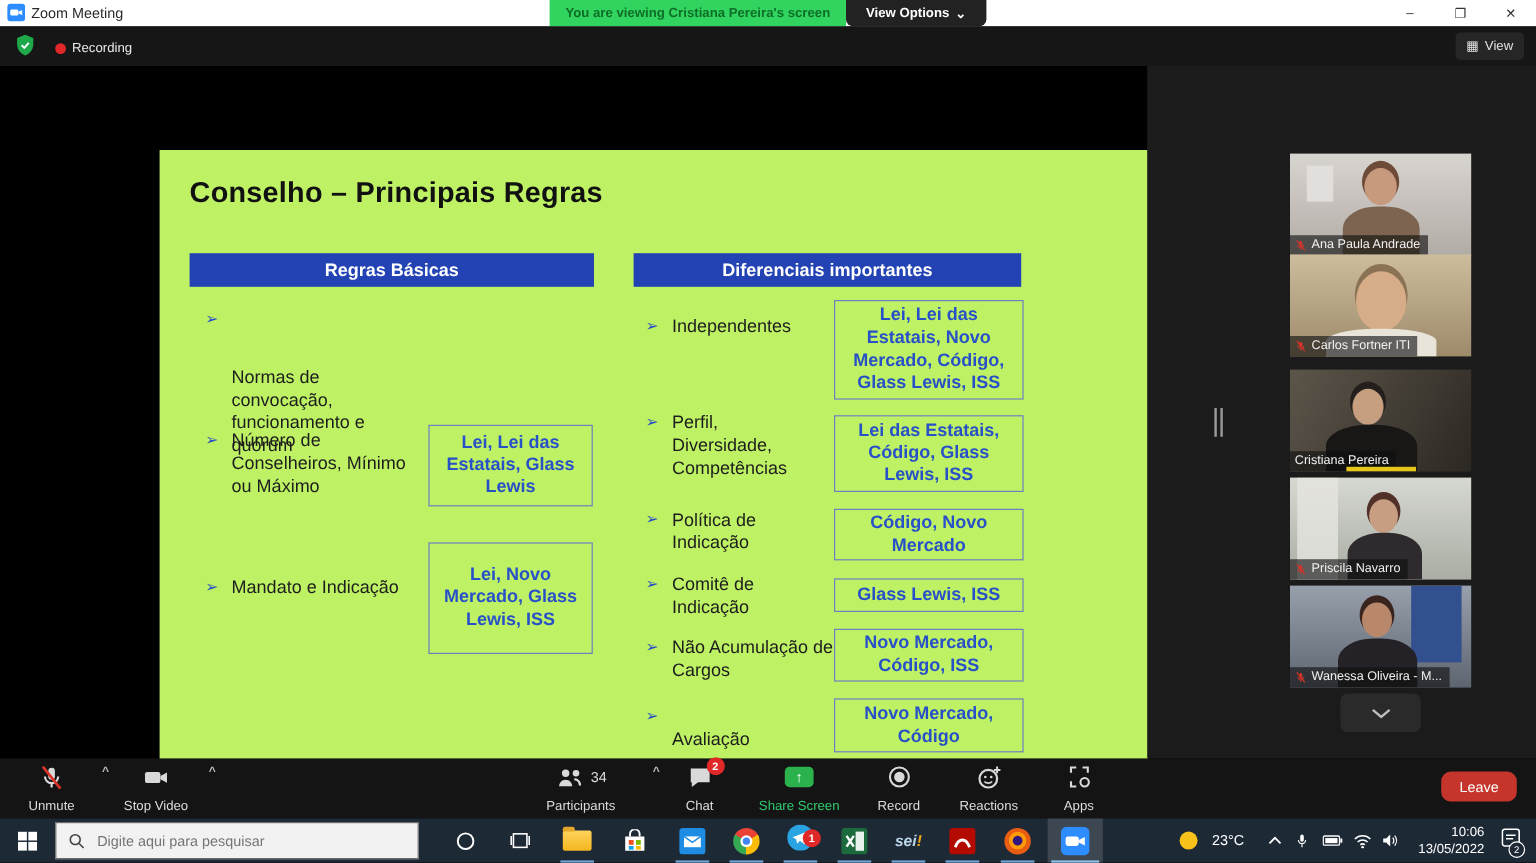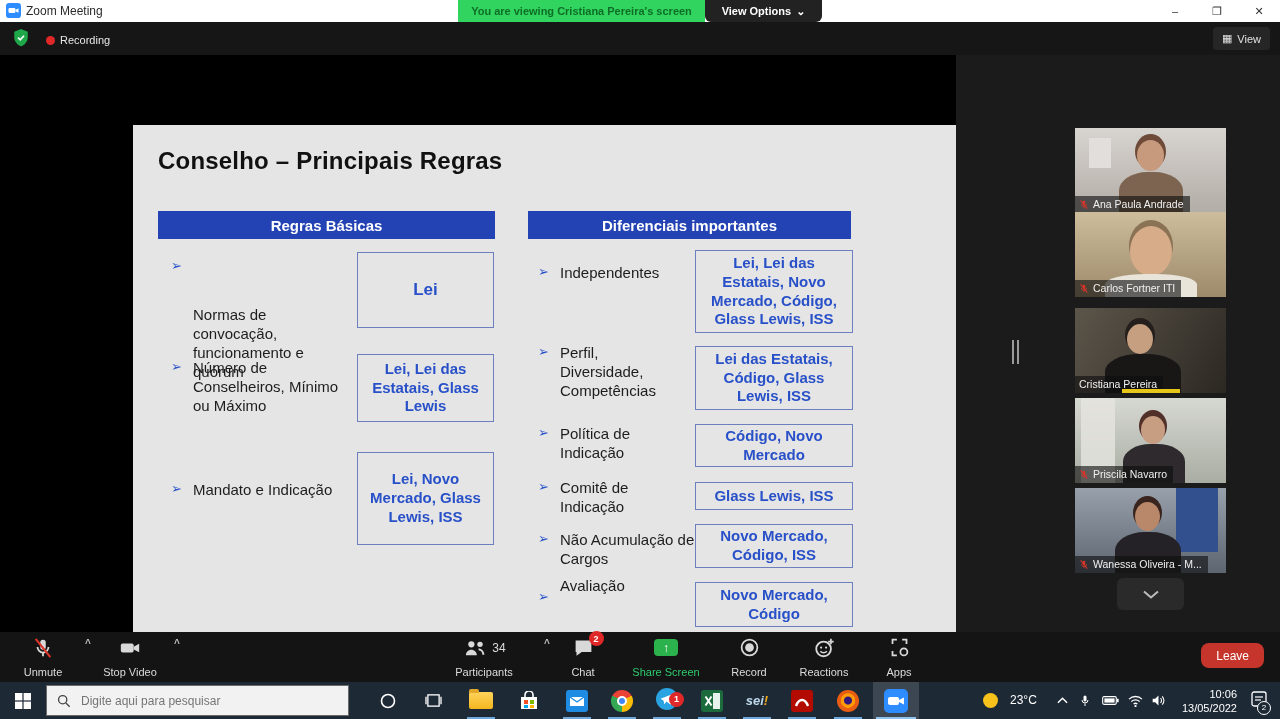--- a/index.html
+++ b/index.html
@@ -21,21 +21,21 @@
 
   
   #meetingbar { position:absolute; left:0; top:22px; width:1280px; height:33px; background:#161616; }
   #rec-dot { position:absolute; left:46px; top:14px; width:9px; height:9px; border-radius:50%; background:#e02828; }
   #rec-label { position:absolute; left:60px; top:12px; font-size:11px; color:#e8e8e8; }
   #view-btn { position:absolute; right:10px; top:5px; height:23px; padding:0 9px; background:#262626; border-radius:4px;
     display:flex; align-items:center; gap:5px; color:#e0e0e0; font-size:11px; cursor:pointer; }
 
   
   #share-area { position:absolute; left:0; top:55px; width:956px; height:577px; background:#000; }
-  #slide { position:absolute; left:133px; top:70px; width:824px; height:552px; background:#e5e5e5; }
+  #slide { position:absolute; left:133px; top:70px; width:824px; height:552px; background:#bef264; }
   #slide-title { position:absolute; left:25px; top:22px; font-size:24px; font-weight:bold; color:#111; letter-spacing:0.2px; }
   .colhdr { position:absolute; height:28px; background:#2343b4; color:#fff; font-size:15px; font-weight:bold;
     display:flex; align-items:center; justify-content:center; }
   .bullet { position:absolute; color:#2850c8; font-size:13px; }
   .ilabel { position:absolute; font-size:15px; color:#1d1d1d; line-height:1.27; }
   .ibox { position:absolute; border:1px solid #6e7fc0; color:#2850c8; font-size:15px; font-weight:bold;
     display:flex; align-items:center; justify-content:center; text-align:center; line-height:1.25; padding:3px 5px; }
   #page-num { position:absolute; left:27px; top:526px; font-size:10px; font-weight:bold; color:#333; }
   #slide-footer { position:absolute; left:72px; top:527px; font-size:9px; color:#3a3a3a; }
   #ibgc-logo { position:absolute; left:640px; top:505px; font-size:30px; font-weight:bold; color:#2850c8; letter-spacing:-1px; }
@@ -132,21 +132,20 @@
 
 <div id="share-area">
   <div id="slide">
     <div id="slide-title">Conselho – Principais Regras</div>
 
     <div class="colhdr" style="left:25px;top:86px;width:337px;">Regras Básicas</div>
     <div class="colhdr" style="left:395px;top:86px;width:323px;">Diferenciais importantes</div>
 
     <span class="bullet" style="left:38px;top:133px;">➢</span>
     <div class="ilabel" style="left:60px;top:132px;width:160px;margin-top:48px;">Normas de convocação, funcionamento e quórum</div>
-    <div class="ibox" style="left:224px;top:127px;width:137px;height:76px;font-size:17px;">Lei</div>
 
     <span class="bullet" style="left:38px;top:234px;">➢</span>
     <div class="ilabel" style="left:60px;top:233px;width:160px;">Número de Conselheiros, Mínimo ou Máximo</div>
     <div class="ibox" style="left:224px;top:229px;width:137px;height:68px;">Lei, Lei das Estatais, Glass Lewis</div>
 
     <span class="bullet" style="left:38px;top:356px;">➢</span>
     <div class="ilabel" style="left:60px;top:355px;width:175px;">Mandato e Indicação</div>
     <div class="ibox" style="left:224px;top:327px;width:137px;height:93px;">Lei, Novo Mercado, Glass Lewis, ISS</div>
 
     <span class="bullet" style="left:405px;top:139px;">➢</span>
@@ -163,21 +162,21 @@
 
     <span class="bullet" style="left:405px;top:354px;">➢</span>
     <div class="ilabel" style="left:427px;top:353px;width:110px;">Comitê de Indicação</div>
     <div class="ibox" style="left:562px;top:357px;width:158px;height:28px;">Glass Lewis, ISS</div>
 
     <span class="bullet" style="left:405px;top:406px;">➢</span>
     <div class="ilabel" style="left:427px;top:405px;width:145px;">Não Acumulação de Cargos</div>
     <div class="ibox" style="left:562px;top:399px;width:158px;height:44px;">Novo Mercado, Código, ISS</div>
 
     <span class="bullet" style="left:405px;top:464px;">➢</span>
-    <div class="ilabel" style="left:427px;top:451px;width:120px;">Avaliação</div>
+    <div class="ilabel" style="left:427px;top:482px;width:120px;">Avaliação</div>
     <div class="ibox" style="left:562px;top:457px;width:158px;height:45px;">Novo Mercado, Código</div>
 
     <div id="page-num">29</div>
     <div id="slide-footer">Material elaborado para utilização exclusiva nos cursos do IBGC</div>
     <div id="ibgc-logo">ibgc</div>
   </div>
 </div>
 
 <div id="panel"></div>
 <div id="drag-handle">

